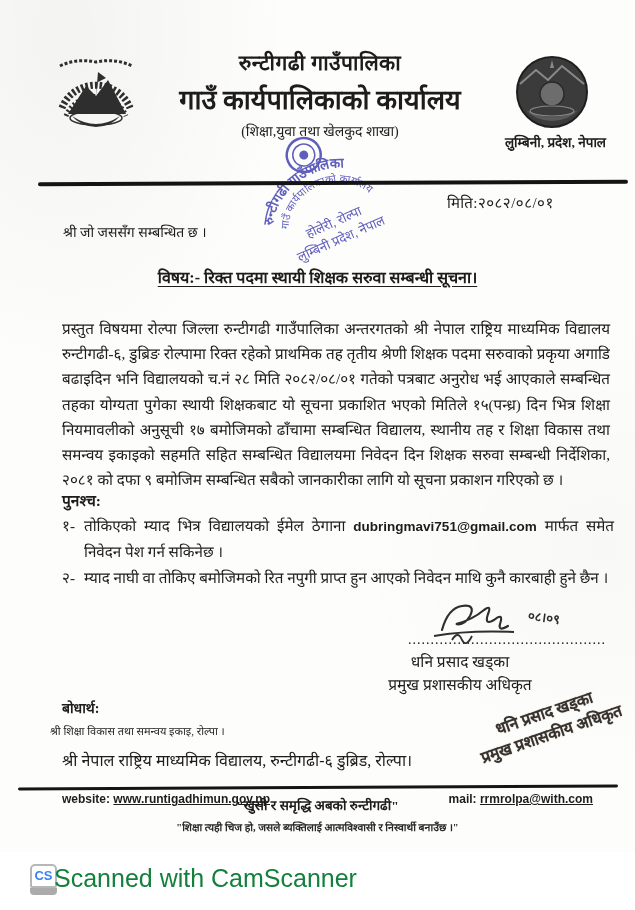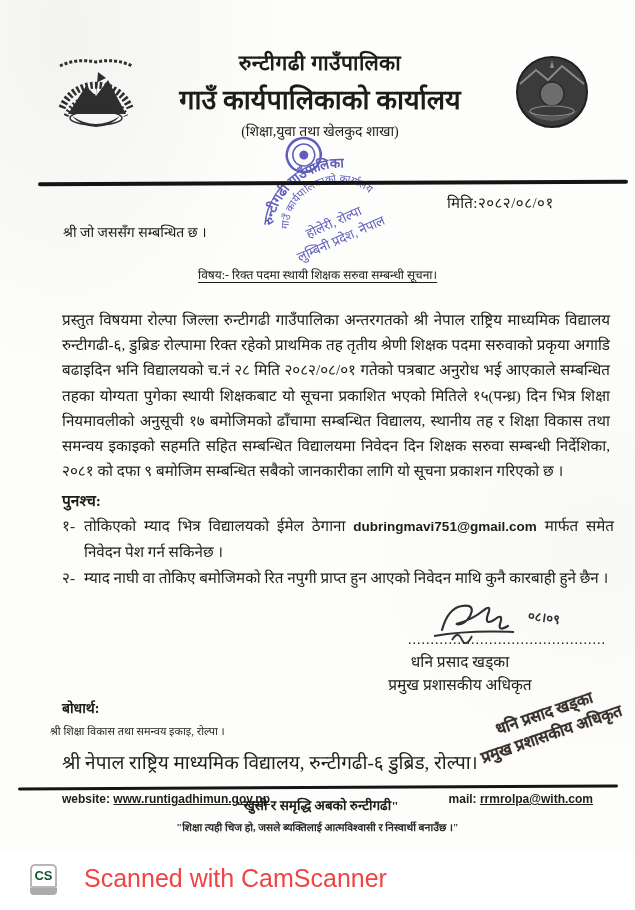--- a/index.html
+++ b/index.html
@@ -34,24 +34,24 @@
   .date-line { position:absolute; left:447px; top:192px; font-size:15px; letter-spacing:0.5px; }
 
   
   .stamp { position:absolute; left:228px; top:112px; width:180px; height:150px;
     transform:rotate(-24deg); opacity:0.85; pointer-events:none; }
   .stamp svg text { font-family:"Liberation Serif",serif; }
 
   
   .salutation { position:absolute; left:63px; top:222px; font-size:14px; }
   .subject { position:absolute; left:0; top:266px; width:635px; text-align:center;
-    font-size:12px; font-weight:normal; }
+    font-size:16px; font-weight:bold; }
   .subject span { text-decoration:underline; text-underline-offset:3px; }
 
-  .body-par { position:absolute; left:62px; top:307px; width:548px;
+  .body-par { position:absolute; left:62px; top:316px; width:548px;
     font-size:15.2px; line-height:25.2px; text-align:justify; }
 
   .ps-label { position:absolute; left:62px; top:489px; font-size:15.5px; font-weight:bold; }
   .ps-list { position:absolute; left:62px; top:513px; width:552px; font-size:15.2px; line-height:25.2px; }
   .ps-item { display:flex; margin-bottom:1px; }
   .ps-num { width:22px; flex:0 0 22px; }
   .ps-text { flex:1; text-align:justify; }
   .ps-email { font-weight:bold; 
     font-family:"Liberation Sans",sans-serif; font-size:13.5px; }
 
@@ -65,47 +65,47 @@
   .sig-title { position:absolute; left:345px; top:673px; width:230px; text-align:center; font-size:15.5px; }
 
   .officer-stamp { position:absolute; left:448px; top:702px; width:200px;
     transform:rotate(-19deg); text-align:center; color:#38322c;
     font-weight:bold; font-size:16px; line-height:22px;
     text-shadow:0 0 1px rgba(56,50,44,0.5); }
 
   
   .cc-label { position:absolute; left:62px; top:698px; font-size:14px; font-weight:bold; }
   .cc-1 { position:absolute; left:50px; top:723px; font-size:11px; }
-  .cc-2 { position:absolute; left:62px; top:749px; font-size:19px; }
+  .cc-2 { position:absolute; left:62px; top:749px; font-size:16px; }
 
   
   .footer-line { position:absolute; left:18px; top:786px; width:600px; height:2.5px;
     background:#151515; transform:rotate(-0.3deg); border-radius:2px; }
   .footer-row { position:absolute; left:0; top:792px; width:635px;
     font-family:"Liberation Sans",sans-serif; font-size:12px; font-weight:bold; }
   .f-web { position:absolute; left:62px; }
   .f-mail { position:absolute; right:42px; }
   .f-underline { text-decoration:underline; }
   .motto { position:absolute; left:0; top:796px; width:635px; text-align:center;
     font-size:13.5px; font-weight:bold; }
   .quote { position:absolute; left:0; top:820px; width:635px; text-align:center;
     font-size:10.5px; font-weight:bold; color:#2a2a2a; }
 
   
   .cs-bar { position:absolute; left:0; top:852px; width:635px; height:58px;
     background:#ffffff; }
   .cs-badge { position:absolute; left:30px; top:12px; width:27px; height:30px; }
   .cs-badge .frame { position:absolute; left:0; top:0; width:27px; height:24px;
     border:2.5px solid #b7b7b7; border-radius:5px 5px 2px 2px;
-    color:#14532d; font-family:"Liberation Sans",sans-serif; font-weight:bold;
+    color:#3b82f6; font-family:"Liberation Sans",sans-serif; font-weight:bold;
     font-size:13px; text-align:center; line-height:19px; }
   .cs-badge .base { position:absolute; left:0; top:24px; width:27px; height:7px;
     background:#ababab; border-radius:0 0 4px 4px; }
-  .cs-text { position:absolute; left:84px; top:12px;
-    font-family:"Liberation Sans",sans-serif; font-size:25px; color:#ef4444; }
+  .cs-text { position:absolute; left:54px; top:12px;
+    font-family:"Liberation Sans",sans-serif; font-size:25px; color:#15803d; }
 </style>
 </head>
 <body>
 
 <div class="page">
   <div class="scan-noise"></div>
 
   <div class="left-emblem">
     <svg width="88" height="96" viewBox="0 0 88 96">
       <g stroke="#2e2e2e" fill="none" stroke-width="1.4">
@@ -133,20 +133,21 @@
     </svg>
   </div>
 
   <div class="title-block">
     <div class="title1">रुन्टीगढी गाउँपालिका</div>
     <div class="title2">गाउँ कार्यपालिकाको कार्यालय</div>
     <div class="title3">(शिक्षा,युवा तथा खेलकुद शाखा)</div>
   </div>
 
   <div class="right-addr">
+    <div>लुम्बिनी, प्रदेश, नेपाल</div>
   </div>
 
   <div class="stamp">
     <svg width="180" height="150" viewBox="0 0 180 150">
       <defs>
         <path id="arcT" d="M 28,104 A 64,58 0 0 1 152,104"></path>
         <path id="arcI" d="M 44,106 A 48,44 0 0 1 136,106"></path>
       </defs>
       <g fill="#4543b2">
         <circle cx="90" cy="40" r="17" fill="none" stroke="#4543b2" stroke-width="2.5"></circle>

